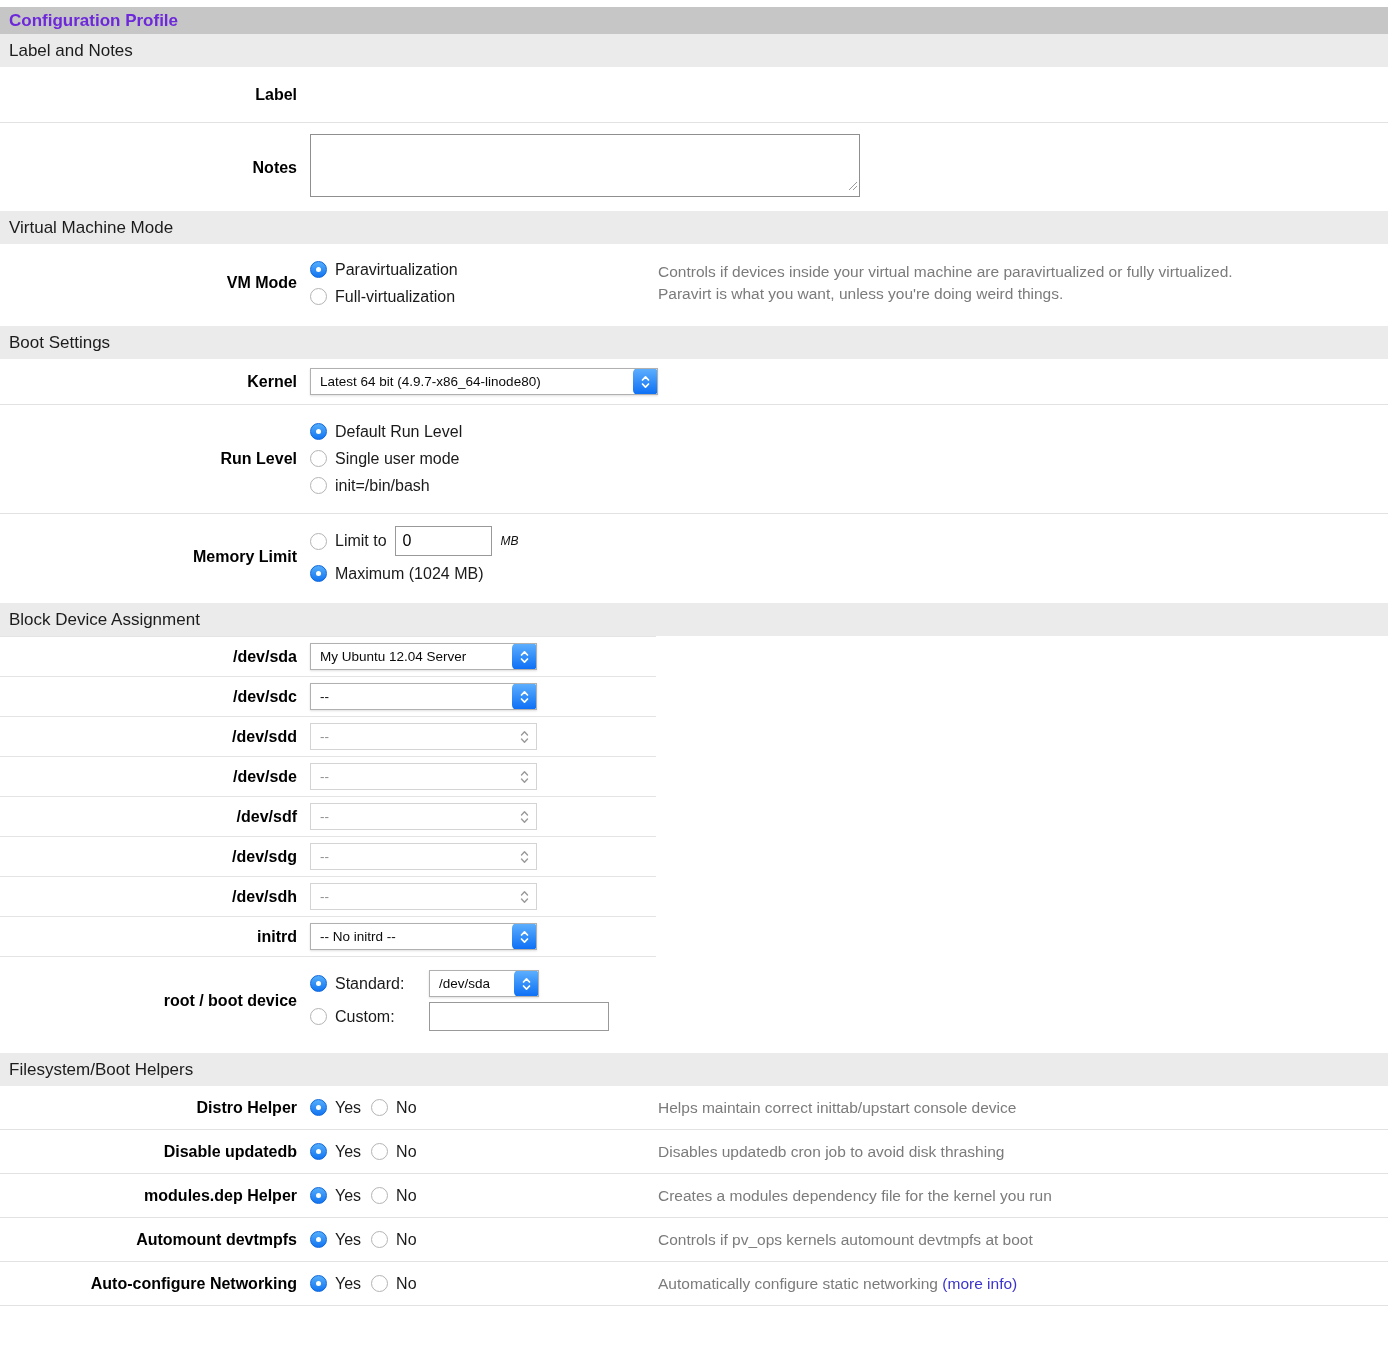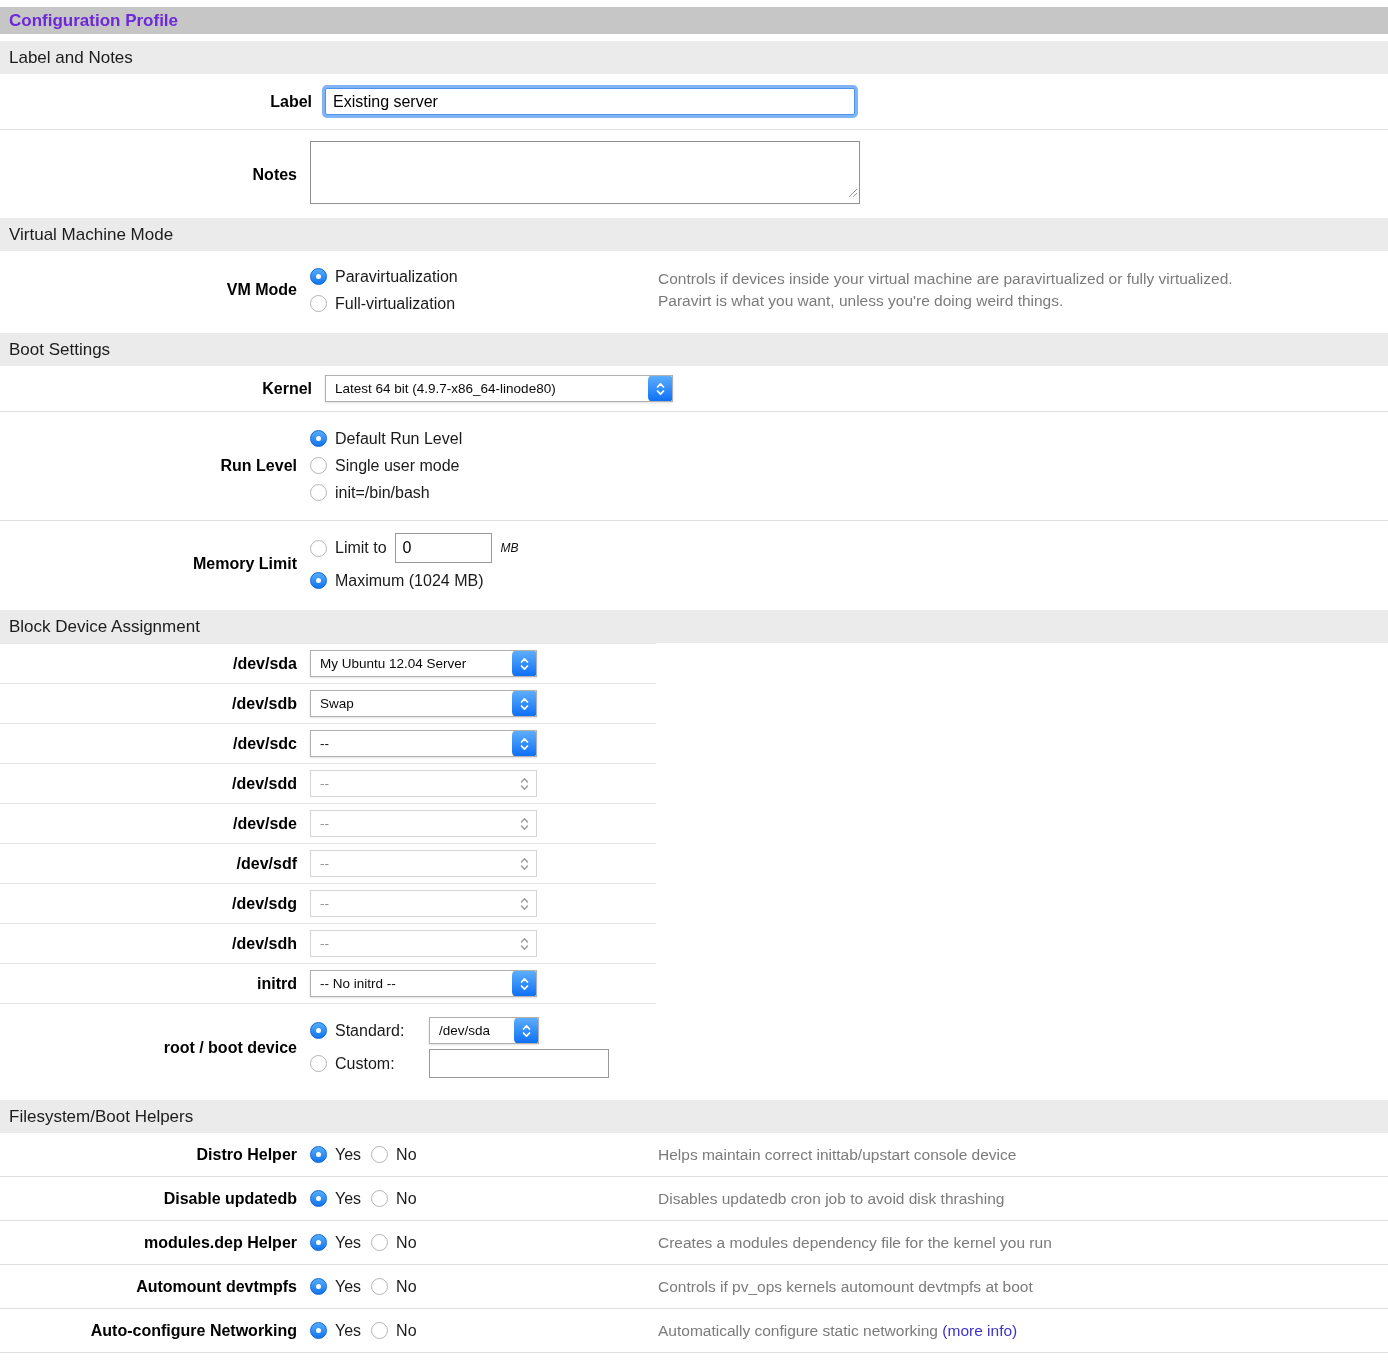--- a/index.html
+++ b/index.html
@@ -5,36 +5,36 @@
   html,body { margin:0; padding:0; background:#fff; }
   body { width:1388px; font-family:"Liberation Sans", sans-serif; color:#111; }
 
   
   .title-bar {
     margin-top:7px; height:27px; background:#c6c6c6;
     display:flex; align-items:center; padding-left:9px;
     font-size:17px; font-weight:bold; color:#6d28d9;
   }
   .section-header {
-    margin-top:7px; height:33px; background:#ebebeb;
+    margin-top:0; height:33px; background:#ebebeb;
     display:flex; align-items:center; padding-left:9px;
     font-size:17px; color:#1c1c1c;
   }
   .section-header.tight { margin-top:0; }
 
   
   .row { display:flex; align-items:center; }
   .cell-label {
     flex:0 0 305px; box-sizing:border-box; padding-right:8px;
     text-align:right; font-weight:bold; font-size:16px; color:#000;
   }
   .cell-control { margin-left:5px; }
   .cell-control.fixed { flex:0 0 348px; box-sizing:border-box; }
   .cell-help { flex:1; font-size:15.5px; color:#7b7b7b; line-height:22px; padding-right:20px; }
-  .divider { border-bottom:1px solid #e2e2e2;padding-left:15px; }
+  .divider { border-bottom:1px solid #e2e2e2; }
 
   
   .text-input {
     font-family:"Liberation Sans", sans-serif;
     font-size:16px; color:#000; height:27px; box-sizing:border-box;
     border:1px solid #999; background:#fff; padding:0 7px; outline:none;
   }
   .text-input.focused {
     border:1px solid #4a94ee;
     box-shadow:0 0 0 3px #80b4f4;
@@ -112,23 +112,20 @@
 </style>
 </head>
 <body>
 
 <div class="title-bar">Configuration Profile</div>
 
 <div class="section-header">Label and Notes</div>
 
 <div class="row row-label-field divider">
   <div class="cell-label">Label</div>
-  <div class="cell-control">
-    <input type="text" class="text-input focused" style="width: 530px;" value="Existing server">
-  </div>
 </div>
 
 <div class="row row-notes">
   <div class="cell-label">Notes</div>
   <div class="cell-control">
     <div class="notes-wrap">
       <textarea class="notes-area" style=""></textarea>
       <span class="resize-grip">
         <svg width="10" height="10">
             <path d="M9 1 L1 9 M9 5 L5 9" stroke="#9a9a9a" stroke-width="1" fill="none"></path>
@@ -229,34 +226,20 @@
         <span class="cap">
             <svg width="11" height="16">
               <path d="M2.5 6 L5.5 2.8 L8.5 6" stroke="#fff" stroke-width="1.7" fill="none" stroke-linecap="round" stroke-linejoin="round"></path>
               <path d="M2.5 10 L5.5 13.2 L8.5 10" stroke="#fff" stroke-width="1.7" fill="none" stroke-linecap="round" stroke-linejoin="round"></path>
             </svg>
           </span>
       </div>
     </div>
   </div>
 
-  <div class="device-row">
-    <div class="cell-label">/dev/sdb</div>
-    <div class="cell-control">
-      <div class="aqua w-device">
-        <span>Swap</span>
-        <span class="cap">
-            <svg width="11" height="16">
-              <path d="M2.5 6 L5.5 2.8 L8.5 6" stroke="#fff" stroke-width="1.7" fill="none" stroke-linecap="round" stroke-linejoin="round"></path>
-              <path d="M2.5 10 L5.5 13.2 L8.5 10" stroke="#fff" stroke-width="1.7" fill="none" stroke-linecap="round" stroke-linejoin="round"></path>
-            </svg>
-          </span>
-      </div>
-    </div>
-  </div>
 
   <div class="device-row">
     <div class="cell-label">/dev/sdc</div>
     <div class="cell-control">
       <div class="aqua w-device">
         <span>--</span>
         <span class="cap">
             <svg width="11" height="16">
               <path d="M2.5 6 L5.5 2.8 L8.5 6" stroke="#fff" stroke-width="1.7" fill="none" stroke-linecap="round" stroke-linejoin="round"></path>
               <path d="M2.5 10 L5.5 13.2 L8.5 10" stroke="#fff" stroke-width="1.7" fill="none" stroke-linecap="round" stroke-linejoin="round"></path>

